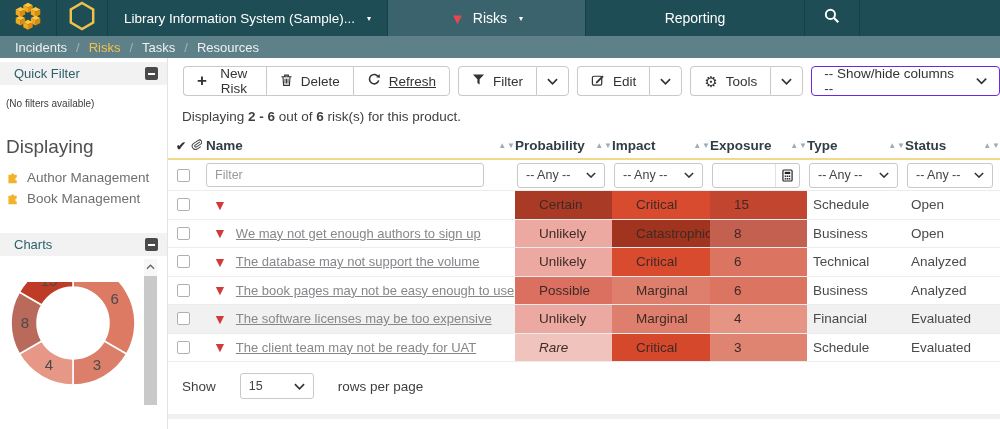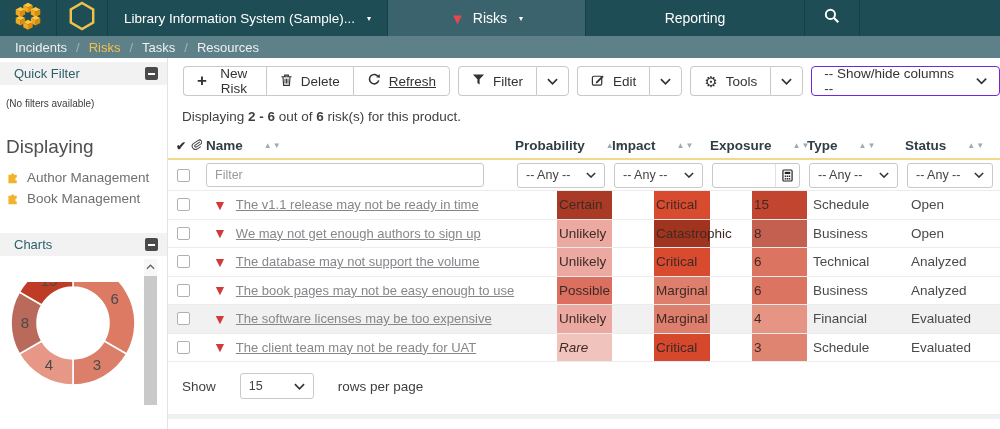--- a/index.html
+++ b/index.html
@@ -70,21 +70,21 @@
   .columns-select { height:30px; background:#fff; border:1px solid #6d28d9; border-radius:4px;
                     display:flex; align-items:center; gap:20px; padding:0 12px;
                     font-size:13.5px; color:#333; cursor:pointer; }
   
   .summary { margin:13px 0 9px 14px; font-size:13.5px; color:#3F3F3F; }
   .summary .b { font-weight:700; }
   
   .grid { display:grid; grid-template-columns:38px 309px 97px 98px 97px 98px 1fr; }
   .thead { align-items:center; height:27px; border-bottom:2px solid #F2D889;
            font-size:13.5px; font-weight:700; color:#2F3E45; }
-  .th { display:flex; align-items:center; gap:21px; cursor:pointer; }
+  .th { display:flex; align-items:center; gap:6px; cursor:pointer;justify-content:space-between; }
   .th-icons { display:flex; align-items:center; gap:5px; padding-left:8px; }
   .check-glyph { font-size:12px; color:#333; }
   .sort { display:flex; gap:1px; font-size:8px; color:#9FACB2; letter-spacing:0; }
   .sort span { cursor:pointer; }
   .frow { align-items:center; height:31px; border-bottom:1px solid #ECECEC; }
   .cb { width:13px; height:13px; border:1px solid #B0B0B0; border-radius:2px;
         background:#fff; margin-left:9px; cursor:pointer; }
   .filter-input { width:278px; height:24px; border:1px solid #C9C9C9; border-radius:3px;
                   padding:0 8px; font-size:12.5px; font-family:inherit; color:#444; }
   .filter-input::placeholder { color:#9A9A9A; }
@@ -97,21 +97,21 @@
                       font-family:inherit; font-size:12.5px; padding-left:6px; background:transparent; }
   .calc-btn { width:24px; height:100%; display:flex; align-items:center; justify-content:center;
               border-left:1px solid #E2E2E2; cursor:pointer; }
   .grid-row { align-items:stretch; height:28.5px; border-bottom:1px solid #ECECEC;
               font-size:13.5px; color:#4A4A4A; background:#fff; }
   .grid-row:nth-child(5) { background:#F1F1F1; }
   .cell { display:flex; align-items:center; }
   .cell-name { gap:0; }
   .risk-tri { color:#D03A3A; font-size:14px; line-height:1; margin:0 9px 0 7px; }
   .name-link { color:#85878A; text-decoration:underline; cursor:pointer; font-size:13px; }
-  .cell-colored { padding-left:2px; color:#3F2A25;margin-left:42px; }
+  .cell-colored { padding-left:24px; color:#3F2A25; }
   .cell-plain { padding-left:6px; }
   
   .pager { display:flex; align-items:center; gap:24px; margin:11px 0 0 14px;
            font-size:13.5px; color:#3F3F3F; }
   .pager .fsel { width:74px; height:26px; margin:0; }
   .bottom-rule { margin-top:15px; height:5px; background:#F0F0F0; }
 </style>
 </head>
 <body>
 
@@ -410,21 +410,20 @@
       </div>
     </div>
 
     <div>
       <div class="grid grid-row">
         <div class="cell">
             <span class="cb"></span>
           </div>
         <div class="cell cell-name">
           <span class="risk-tri">▼</span>
-          <a class="name-link">The v1.1 release may not be ready in time</a>
         </div>
         <div class="cell cell-colored" style="background: rgb(169, 58, 38);">Certain</div>
         <div class="cell cell-colored" style="background: rgb(217, 75, 47);">Critical</div>
         <div class="cell cell-colored" style="background: rgb(194, 69, 48);">15</div>
         <div class="cell cell-plain">Schedule</div>
         <div class="cell cell-plain">Open</div>
       </div>
 
       <div class="grid grid-row">
         <div class="cell">

